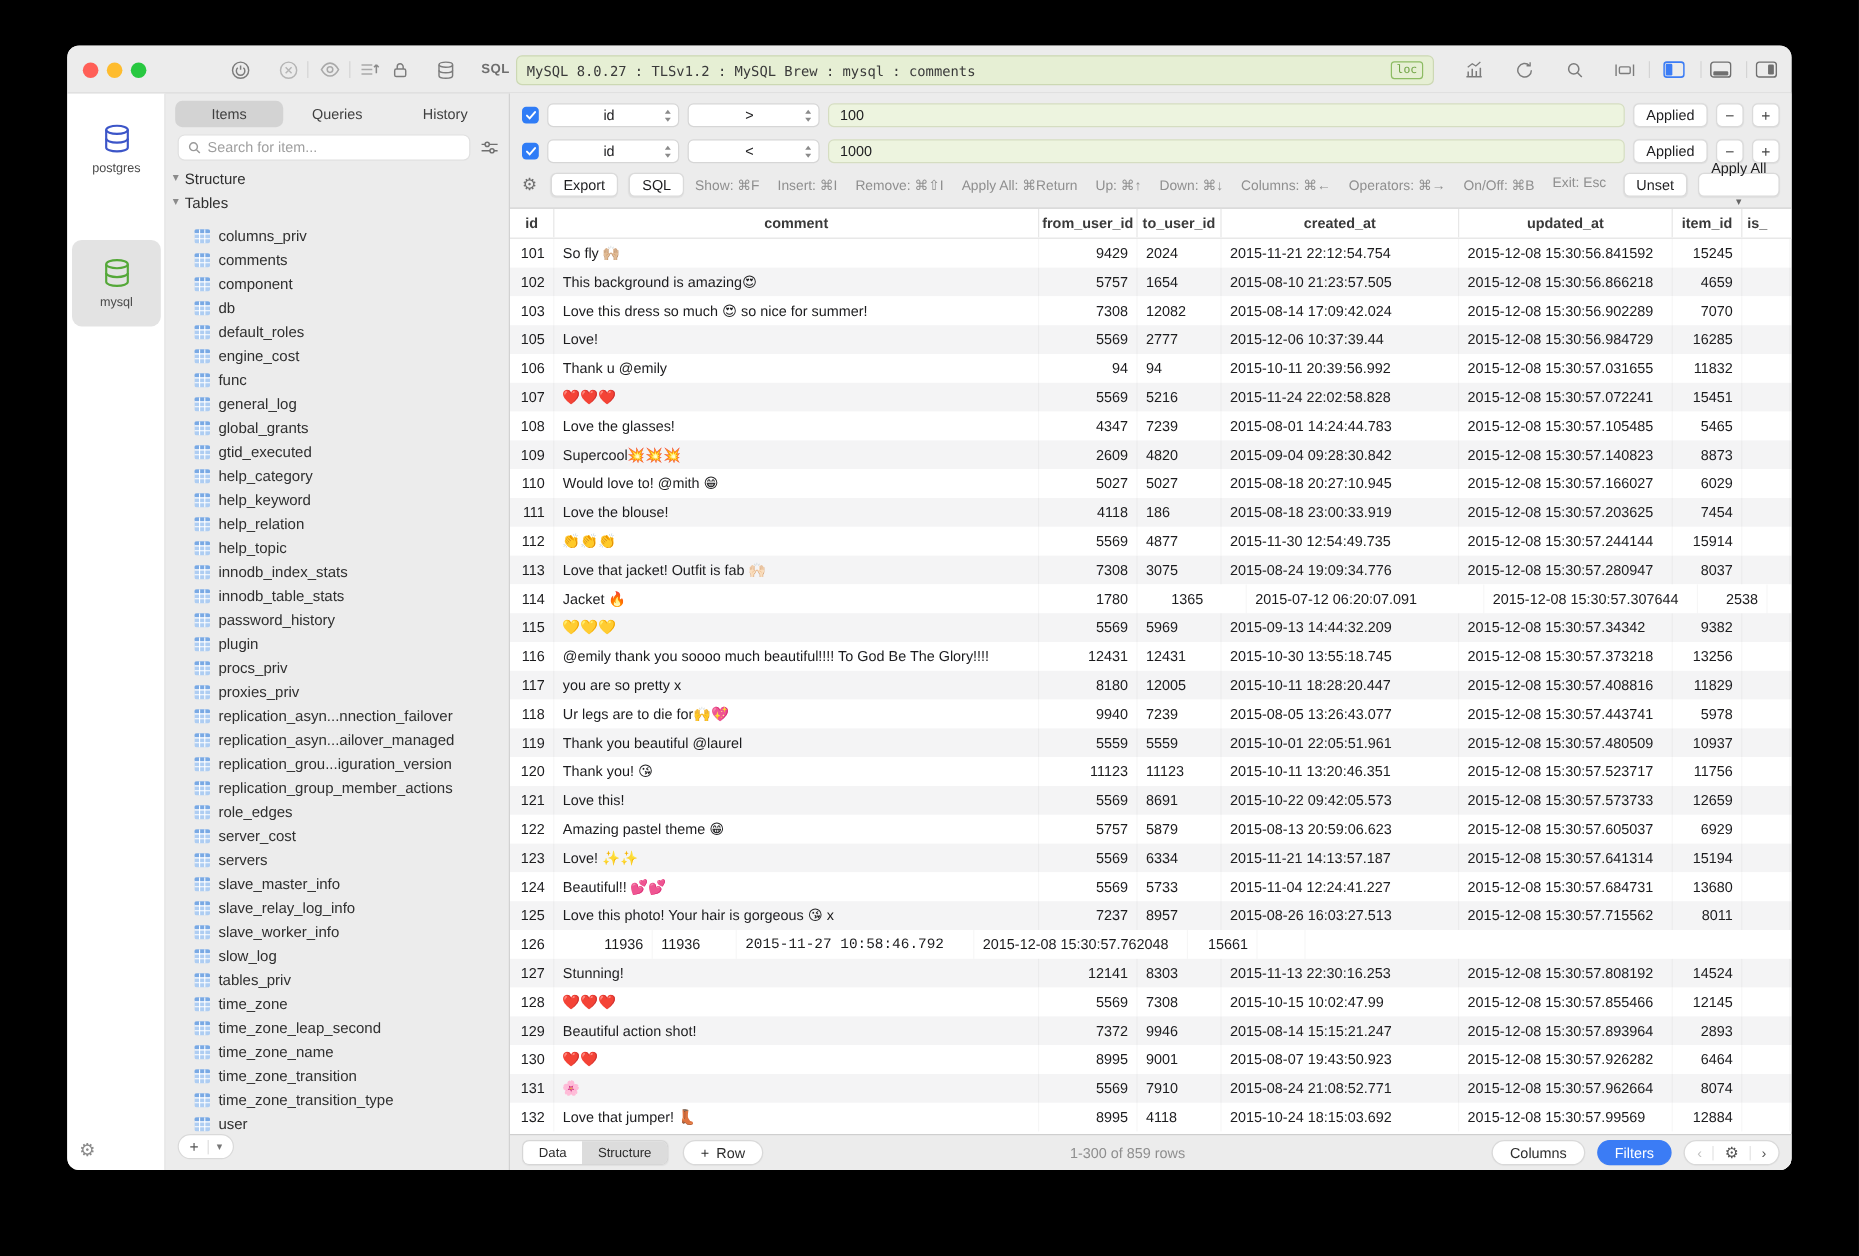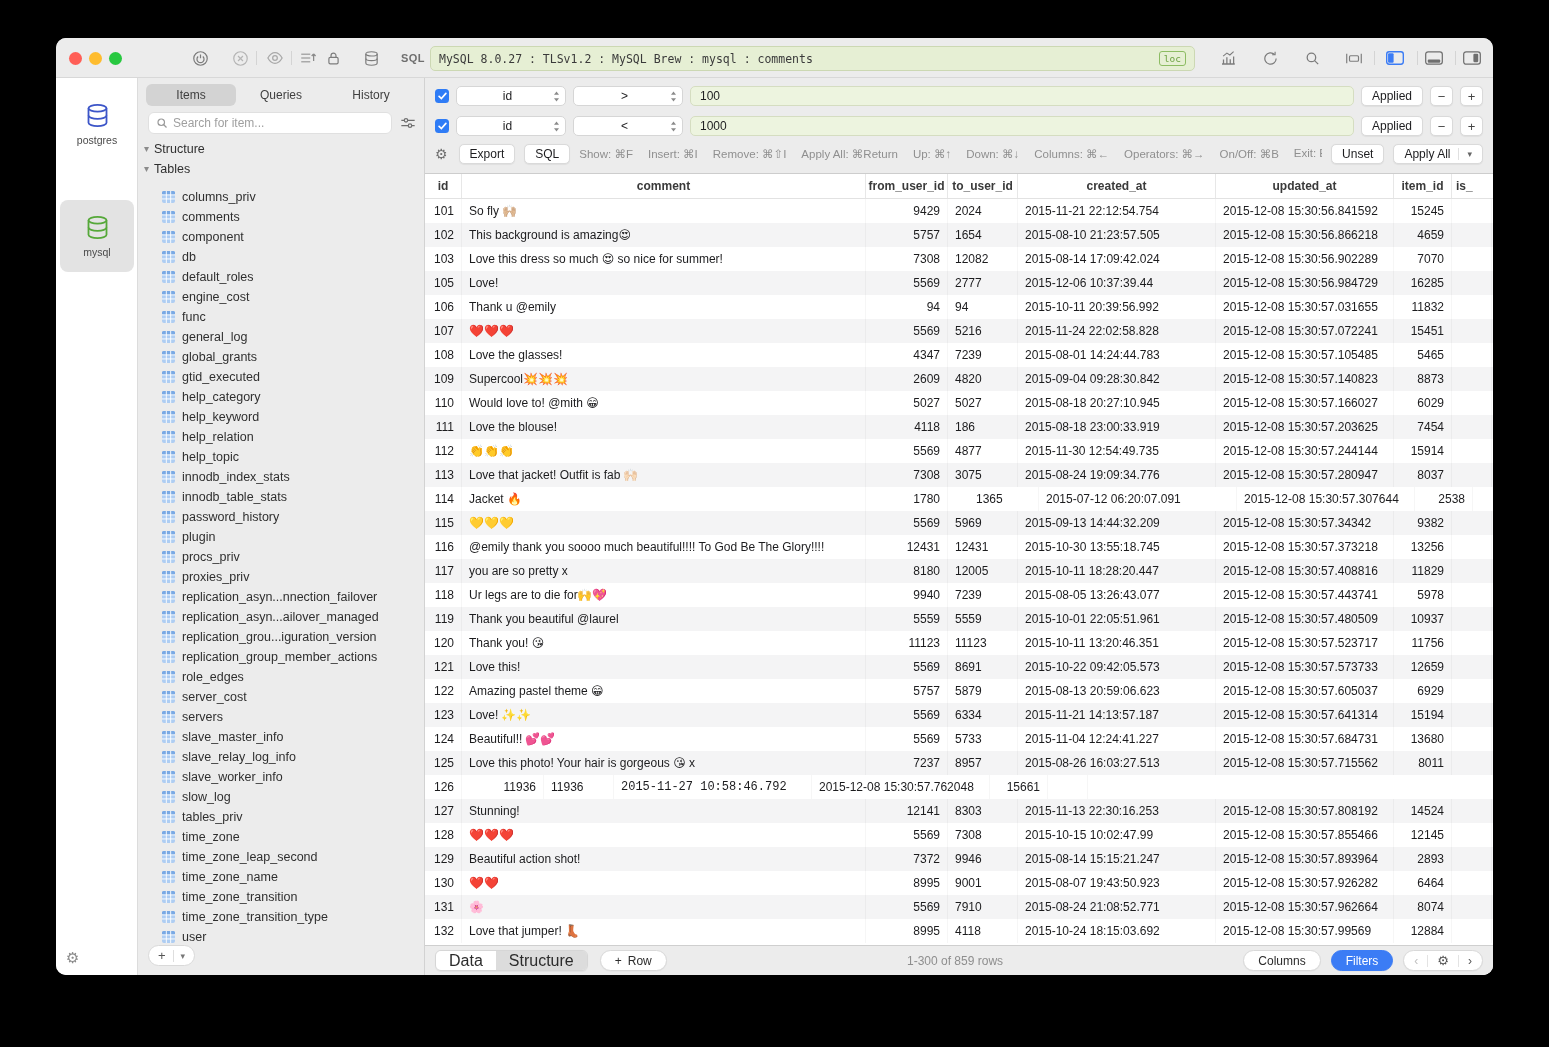--- a/index.html
+++ b/index.html
@@ -52,36 +52,36 @@
   .filter-row { position:absolute; left:10px; right:10px; height:20px; display:flex; align-items:center; gap:7px; }
   .cb { width:14px; height:14px; border-radius:3.5px; background:#2f7cf6; display:flex; align-items:center; justify-content:center; flex:none; }
   .pill-select { width:110px; height:20px; background:#fff; border:1px solid #d6d6d6; border-radius:5px; display:flex; align-items:center; padding:0 5px; flex:none; }
   .pill-select .val { flex:1; text-align:center; font-size:12px; color:#1d1d1f; }
   .filter-value { flex:1; height:20px; background:#edf4df; border:1px solid #d5ddc1; border-radius:5px; display:flex; align-items:center; padding:0 9px; font-size:12px; color:#1d1d1f; }
   .btn { height:20px; background:#fff; border:1px solid #dadada; border-radius:5px; display:flex; align-items:center; justify-content:center; font-size:12px; color:#1d1d1f; padding:0 10px; flex:none; box-shadow:0 .5px 1px rgba(0,0,0,.06); }
   .btn.square { width:23px; padding:0; color:#444; font-size:13px; }
   #filter-tools { position:absolute; left:10px; right:10px; top:65px; height:21px; display:flex; align-items:center; gap:9px; }
   #filter-tools .gear { font-size:14px; color:#6f6f6f; margin-right:2px; }
   #shortcuts { flex:1; display:flex; gap:15px; overflow:hidden; white-space:nowrap; font-size:11.5px; color:#8f8f8f; }
-  #apply-all-btn { gap:8px; }
+  #apply-all-btn { gap:8px;flex-direction:column; }
   #apply-all-btn .vsep { width:1px; height:12px; background:#e0e0e0; }
   #apply-all-btn .caret { font-size:9px; color:#666; }
   
   #grid-header { position:absolute; left:0; top:96px; width:100%; height:25px; background:#fff; border-bottom:1px solid #e2e2e2; display:flex; overflow:hidden; }
   .gh-cell { height:100%; display:flex; align-items:center; justify-content:center; font-size:12px; font-weight:700; color:#3a3a3a; border-right:1px solid #e7e7e7; flex:none; overflow:hidden; }
   .gh-cell:last-child { border-right:none; justify-content:flex-start; padding-left:4px; }
   #grid-body { position:absolute; left:0; top:121px; width:100%; bottom:30px; overflow:hidden; }
   .g-row { height:24px; display:flex; background:#fff; }
   .g-row:nth-child(even) { background:#f4f4f5; }
   .g-cell { height:100%; display:flex; align-items:center; font-size:12px; color:#1c1c1e; border-right:1px solid rgba(0,0,0,.035); padding:0 7px; flex:none; overflow:hidden; white-space:nowrap; }
   .g-cell.r { justify-content:flex-end; }
   
   #footer { position:absolute; left:0; bottom:0; width:100%; height:30px; background:#ececec; border-top:1px solid #cfcfcf; display:flex; align-items:center; padding:0 10px; }
   .seg { display:flex; height:21px; border:1px solid #d6d6d6; border-radius:6px; overflow:hidden; box-shadow:0 .5px 1px rgba(0,0,0,.05); }
-  .seg > div { display:flex; align-items:center; justify-content:center; font-size:16px; color:#2c2c2c; padding:0 13px; background:#dcdcdc; }
+  .seg > div { display:flex; align-items:center; justify-content:center; font-size:11px; color:#2c2c2c; padding:0 13px; background:#dcdcdc; }
   .seg > div.active { background:#fff; }
   .fbtn { height:21px; background:#fff; border:1px solid #d9d9d9; border-radius:11px; display:flex; align-items:center; justify-content:center; font-size:12px; color:#2c2c2c; padding:0 14px; gap:6px; box-shadow:0 .5px 1px rgba(0,0,0,.05); }
   .fbtn.blue { background:#3b7cf5; border-color:#3b7cf5; color:#fff; }
   #rows-info { flex:1; text-align:center; font-size:12px; color:#8e8e8e; }
   #pager { height:21px; background:#fff; border:1px solid #d9d9d9; border-radius:11px; display:flex; align-items:center; padding:0 10px; gap:9px; box-shadow:0 .5px 1px rgba(0,0,0,.05); }
   #pager .vsep { width:1px; height:12px; background:#e3e3e3; }
   #pager .nav { font-size:12px; color:#555; }
   #pager .nav.dim { color:#c0c0c0; }
   #pager .gear { font-size:13px; color:#555; }
   svg { display:block; }

